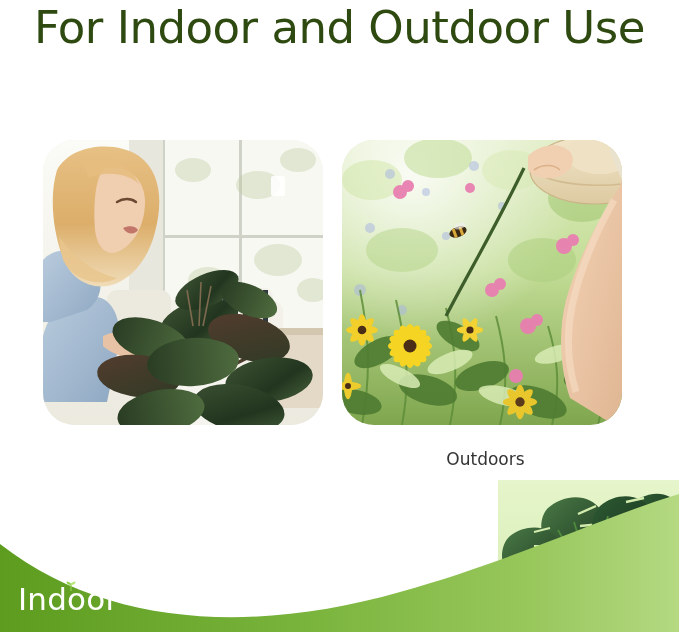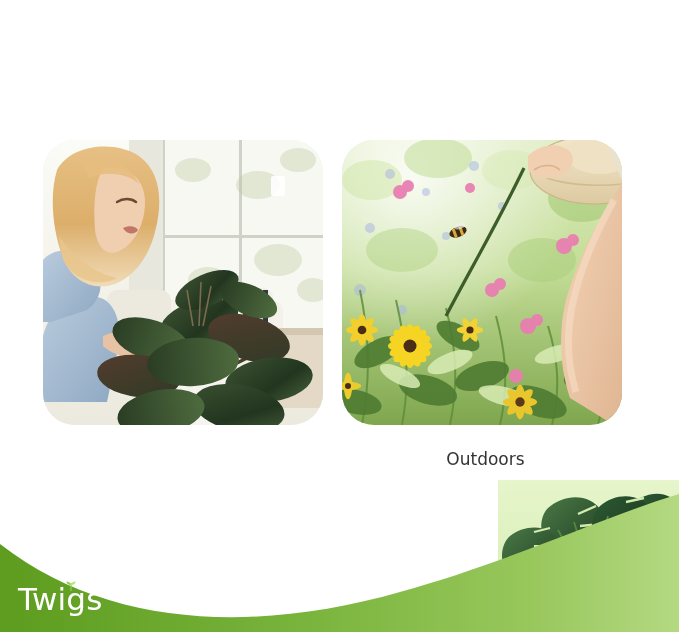--- a/index.html
+++ b/index.html
@@ -85,20 +85,21 @@
     top: -2px;
     left: 47px;
     width: 12px;
     height: 12px;
   }
 </style>
 </head>
 <body>
 
 <div class="header">
+  <h1 class="headline">For Indoor and Outdoor Use</h1>
 </div>
 
 <div class="panels">
 
   <div class="panel">
     <div class="photo">
       <svg viewBox="0 0 280 285" preserveAspectRatio="xMidYMid slice" aria-hidden="true">
         <defs>
           <linearGradient id="winLight" x1="0" y1="0" x2="0" y2="1">
             <stop offset="0%" stop-color="#fbfbf7"></stop>
@@ -438,20 +439,20 @@
 
         <ellipse cx="590" cy="144" rx="78" ry="13" fill="#ffffff"></ellipse>
         <ellipse cx="590" cy="144" rx="78" ry="13" fill="none" stroke="#e6ecdc" stroke-width="1"></ellipse>
       </g>
     </g>
 
     <path d="M0 64 C110 150 260 152 400 112 C520 78 600 38 679 14 L679 152 L0 152 Z" fill="url(#waveG)"></path>
   </svg>
 
   <div class="brand">
-    <span>Twigs</span>
+    <span>Indoor</span>
     <svg class="sprout" viewBox="0 0 12 12">
       <path d="M6 11 C6 7 6 5 6 3" stroke="#8fd14a" stroke-width="1.2" fill="none"></path>
       <path d="M6 5 C3 5 1.5 3.5 1.5 1.5 C4 1.5 6 3 6 5 Z" fill="#8fd14a"></path>
       <path d="M6 5 C9 5 10.5 3.5 10.5 1.5 C8 1.5 6 3 6 5 Z" fill="#b6e673"></path>
     </svg>
   </div>
 </div>
 
 </body></html>

